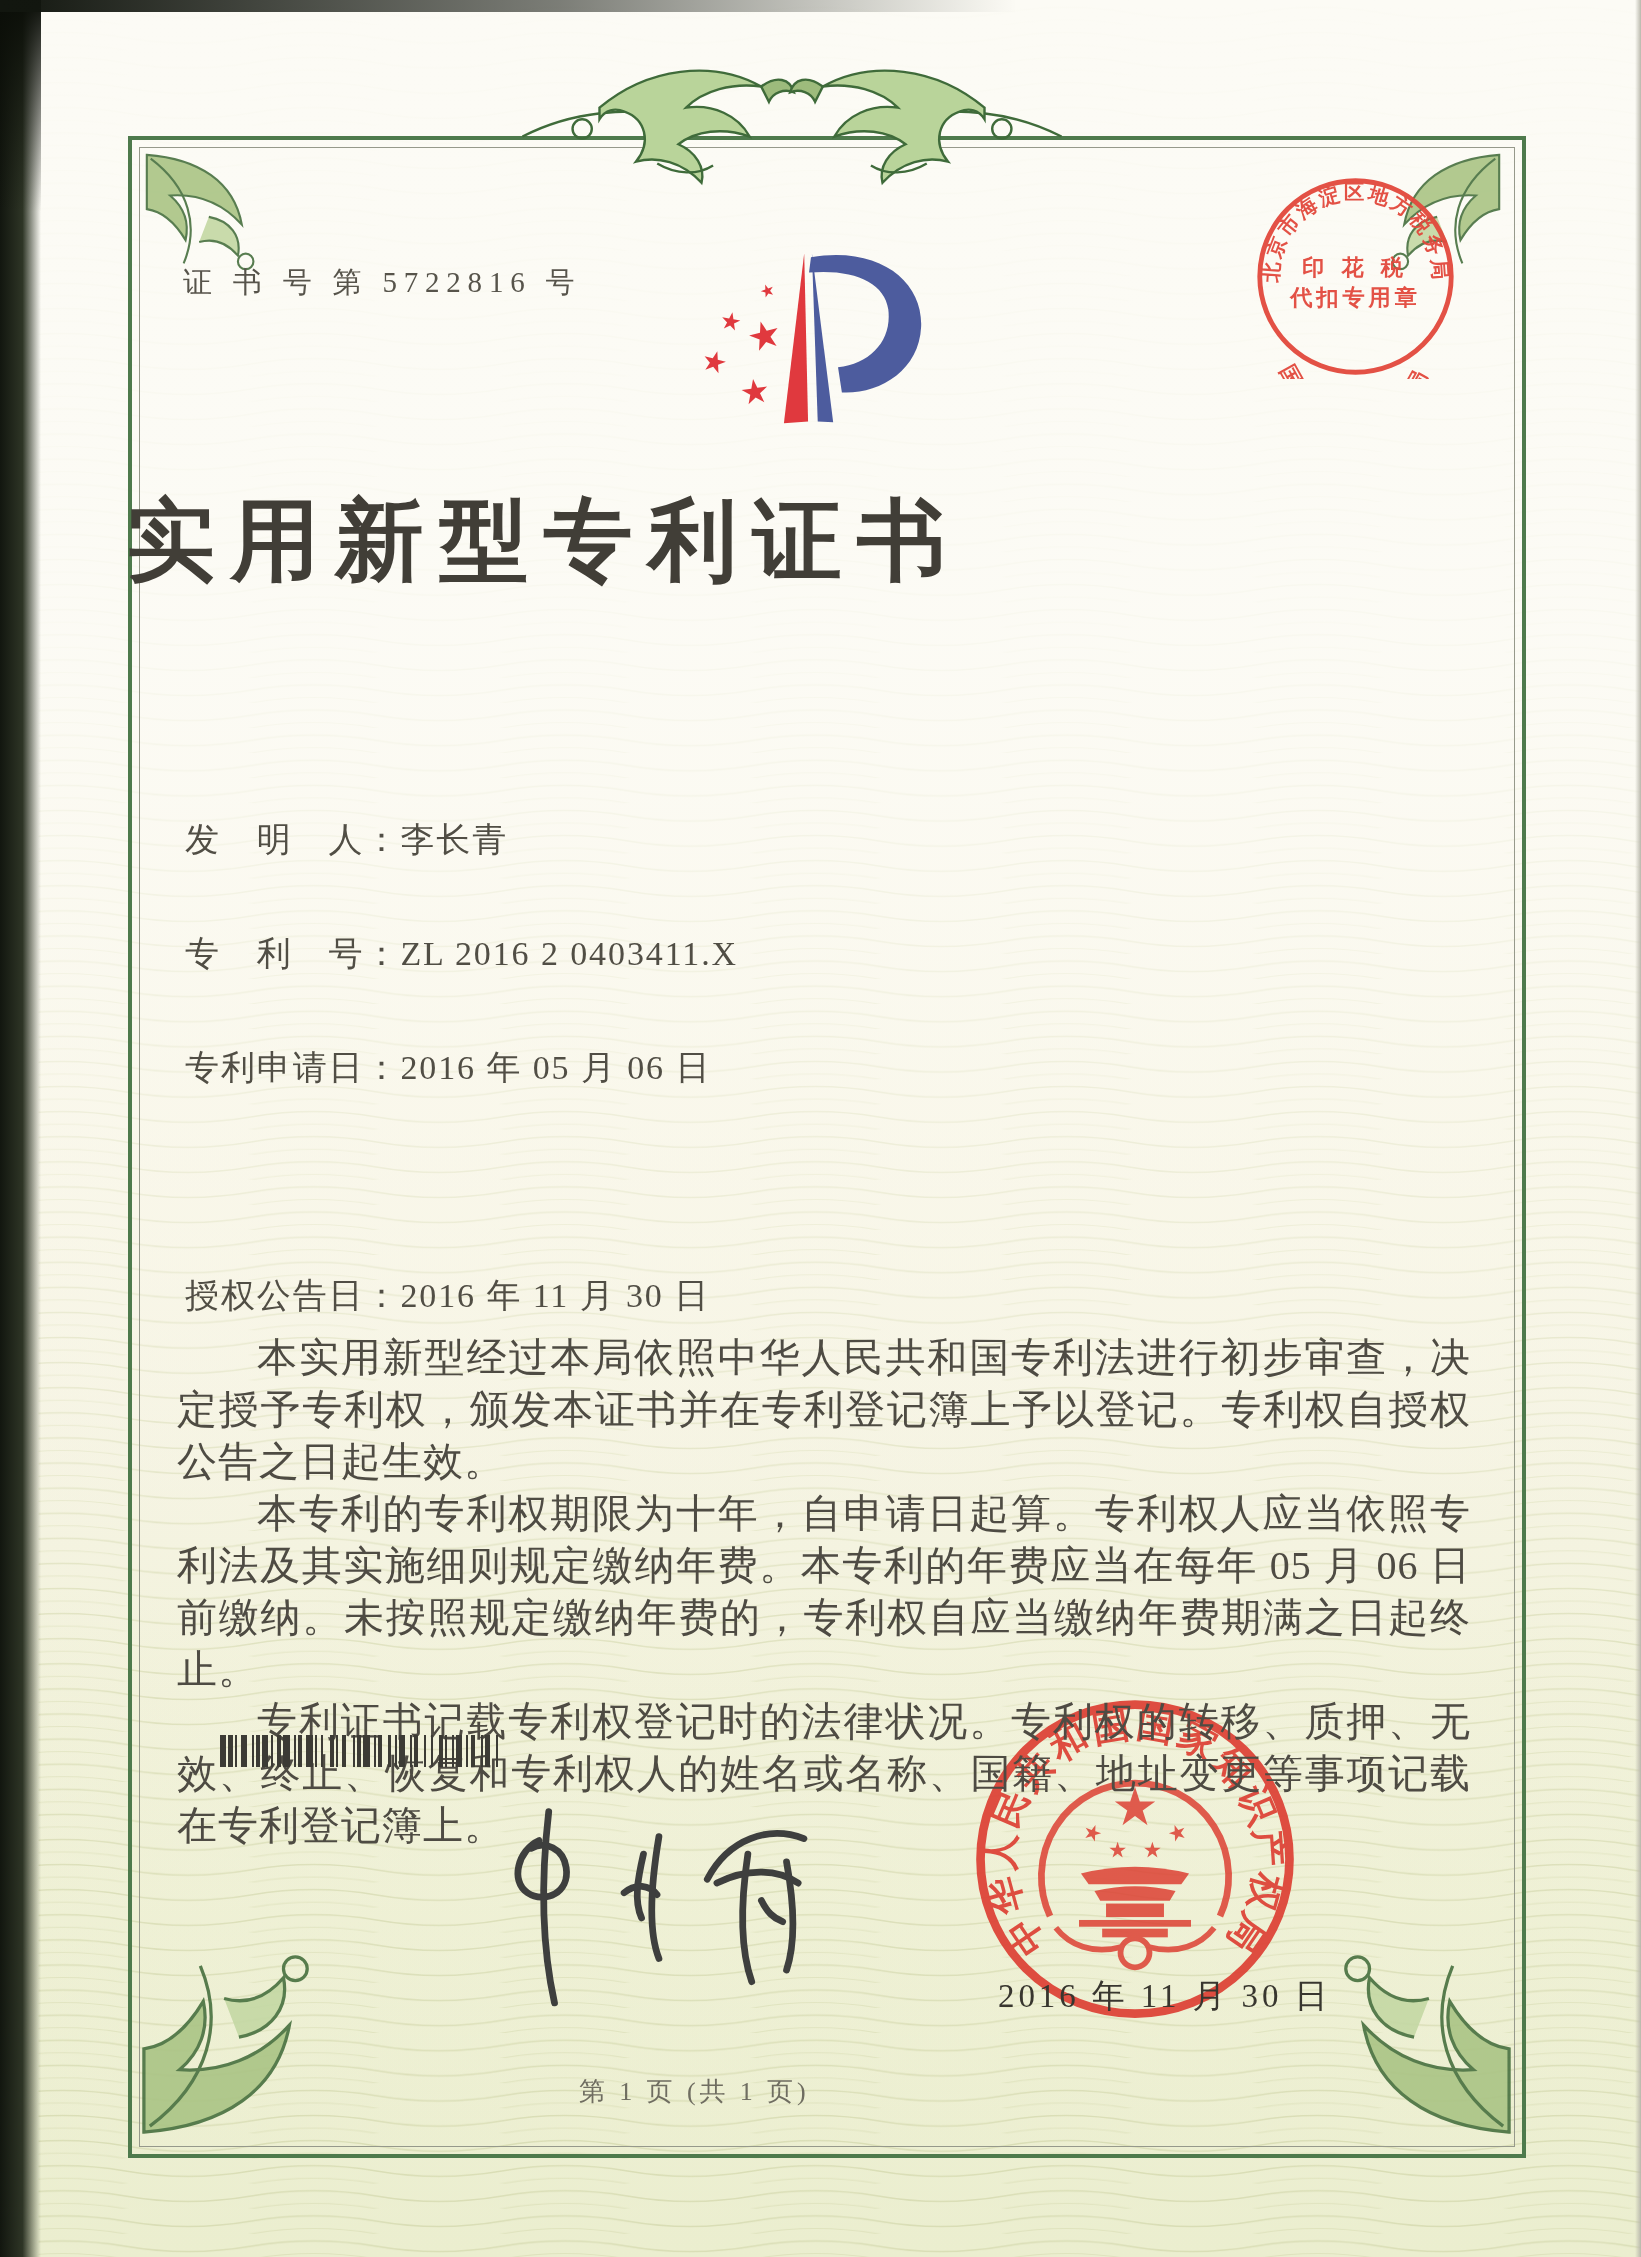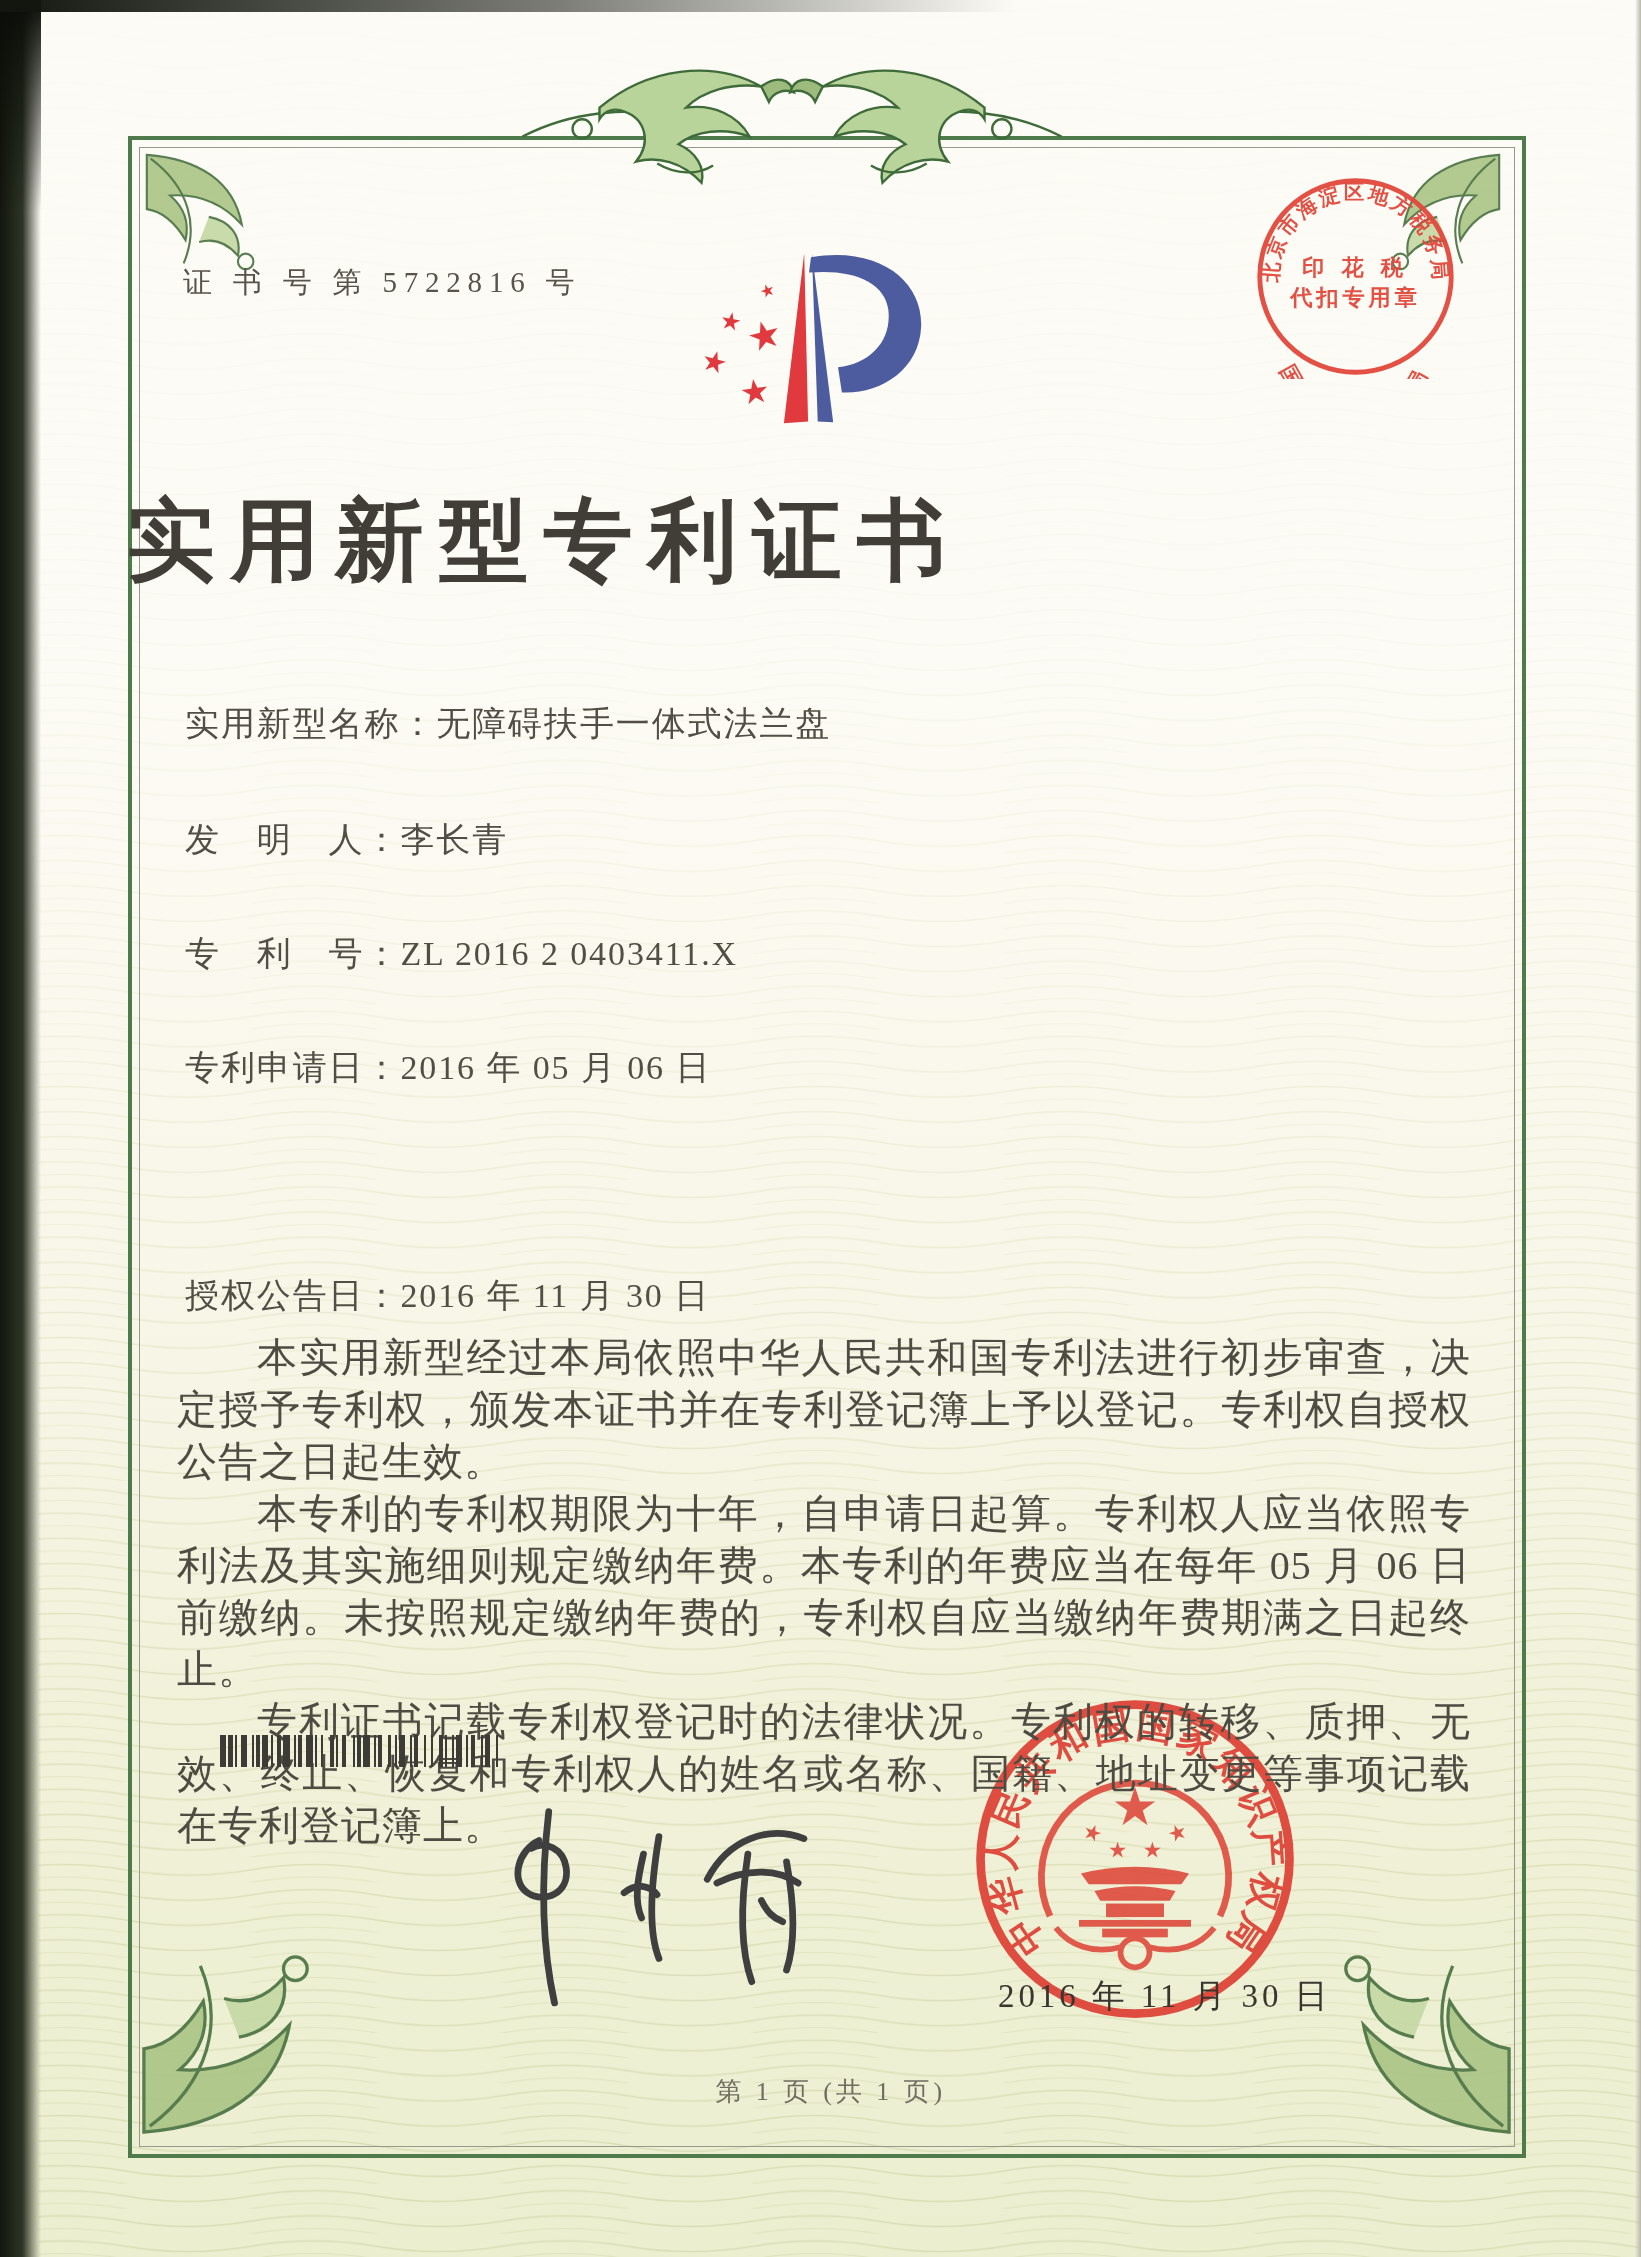--- a/index.html
+++ b/index.html
@@ -33,21 +33,21 @@
   .paras{left:177px;top:1332px;width:1294px;z-index:10;}
   .paras p{margin:0;text-indent:2em;font-size:40px;line-height:52px;color:#4e4b43;
     text-align:justify;letter-spacing:1px;}
   .barcode{left:220px;top:1735px;width:400px;height:32px;z-index:10;display:flex;overflow:hidden;}
   .signer{left:228px;top:1871px;font-size:39px;line-height:85px;color:#4a483f;z-index:10;letter-spacing:3.9px;}
   .sig-svg{left:454px;top:1798px;z-index:11;}
   .seal-svg{left:967px;top:1695px;z-index:9;opacity:.92;}
   .stamp-svg{left:1253px;top:174px;z-index:9;opacity:.95;}
   .logo-svg{left:691px;top:232px;z-index:8;}
   .issue-date{left:998px;top:1974px;font-size:33px;letter-spacing:3.9px;color:#38362f;z-index:12;}
-  .footer{left:579px;top:2074px;width:367px;text-align:right;font-size:26px;letter-spacing:3.9px;color:#6f6d61;z-index:10;}
+  .footer{left:579px;top:2074px;width:367px;text-align:left;font-size:26px;letter-spacing:3.9px;color:#6f6d61;z-index:10;}
   .flourish{z-index:5;}
 </style>
 </head>
 <body>
 
 <div class="page">
 
   <svg width="0" height="0" style="position:absolute" aria-hidden="true">
     <defs>
       <path id="star5" d="M0,-1 L0.2245,-0.309 L0.951,-0.309 L0.3633,0.118 L0.5878,0.809 L0,0.382 L-0.5878,0.809 L-0.3633,0.118 L-0.951,-0.309 L-0.2245,-0.309 Z"></path>
@@ -124,23 +124,20 @@
     </text>
     <text x="106" y="104" text-anchor="middle" font-size="23" fill="#e2483c" letter-spacing="6" font-weight="600">印 花 税</text>
     <text x="106" y="136" text-anchor="middle" font-size="23" fill="#e2483c" letter-spacing="4" font-weight="600">代扣专用章</text>
     <text font-size="22" fill="#e2483c" letter-spacing="7" font-weight="600">
       <textPath href="#tsBot" startOffset="50%" text-anchor="middle">国家知识产权局</textPath>
     </text>
   </svg>
 
   <div class="abs title">实用新型专利证书</div>
 
-  <div class="abs field" style="top:701px">
-    <span>实用新型名称：</span><span>无障碍扶手一体式法兰盘</span>
-  </div>
   <div class="abs field" style="top:817px">
     <span>发　明　人：</span><span>李长青</span>
   </div>
   <div class="abs field" style="top:931px">
     <span>专　利　号：</span><span>ZL 2016 2 0403411.X</span>
   </div>
   <div class="abs field" style="top:1045px">
     <span>专利申请日：</span><span>2016 年 05 月 06 日</span>
   </div>
   <div class="abs field" style="top:1273px">

